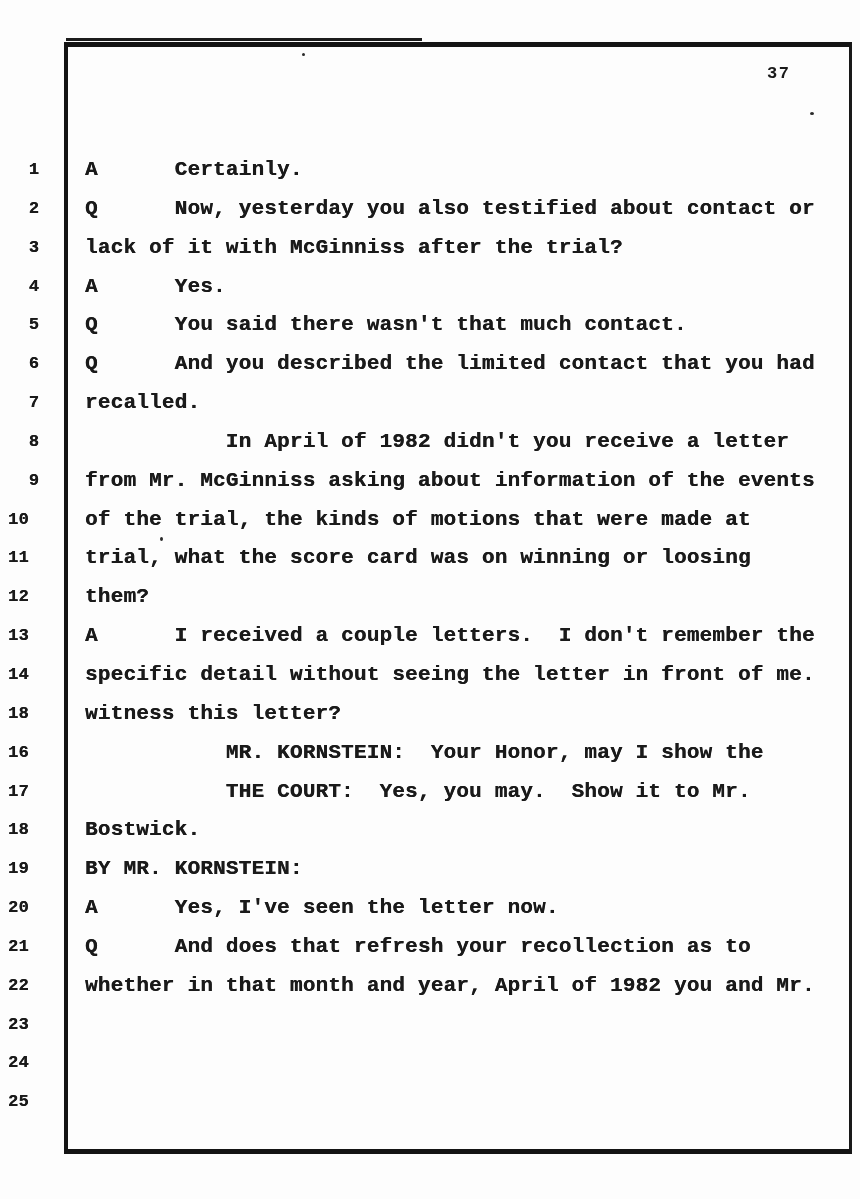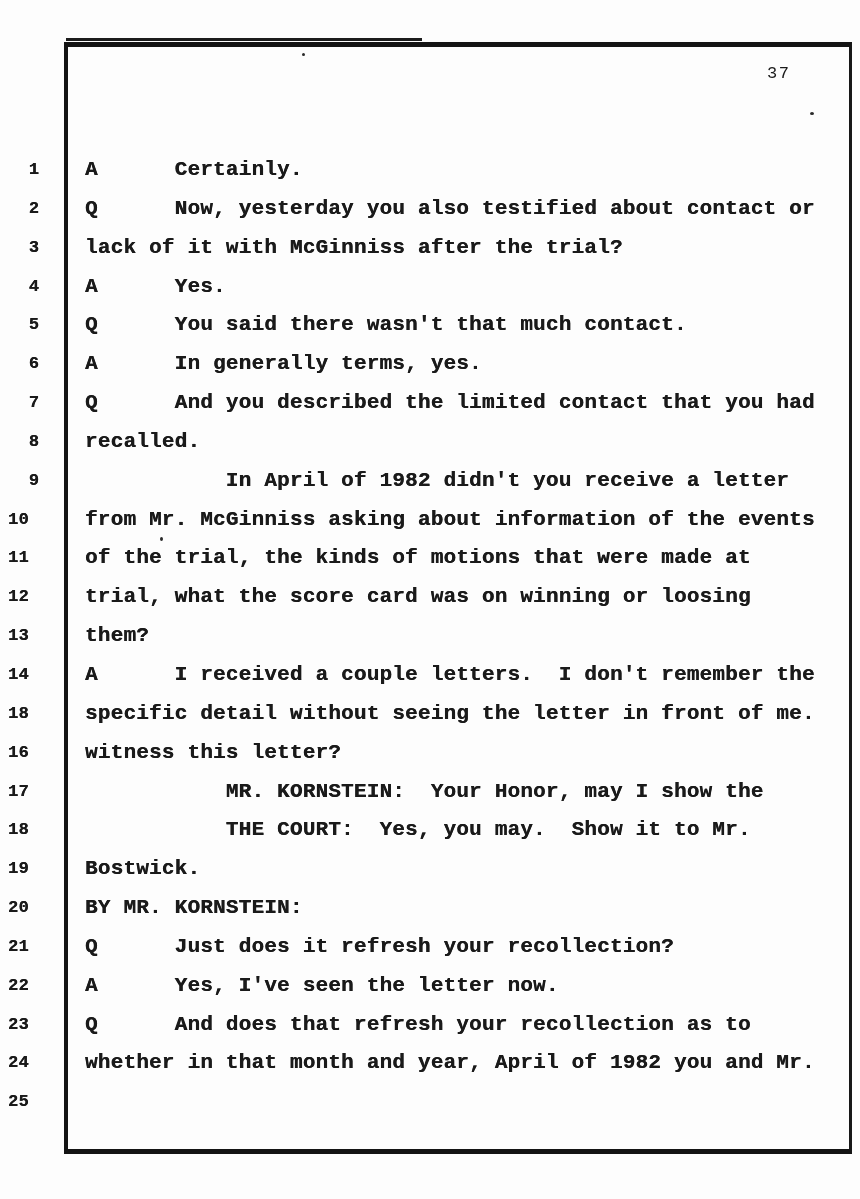--- a/index.html
+++ b/index.html
@@ -16,21 +16,21 @@
     border-top:5px solid #141414;
     border-left:4px solid #141414;
     border-right:3px solid #181818;
     border-bottom:5px solid #141414;
   }
   .frame-echo{ 
     position:absolute;left:66px;top:38px;width:356px;height:3px;background:#1c1c1c;
   }
   .page-num{
     position:absolute;left:767px;top:64px;
-    font-size:17px;font-weight:400;letter-spacing:1.5px;
+    font-size:17px;font-weight:700;letter-spacing:1.5px;
   }
   .gutter{
     position:absolute;left:8px;top:151px;
     font-size:17px;font-weight:700;
   }
   .text-col{
     position:absolute;left:85px;top:151px;
     font-size:21px;font-weight:700;
   }
   .gl,.tl{
@@ -80,36 +80,34 @@
       <div class="gl">24</div>
       <div class="gl">25</div>
     </div>
 
   <div class="text-col">
       <div class="tl">A      Certainly.</div>
       <div class="tl">Q      Now, yesterday you also testified about contact or</div>
       <div class="tl">lack of it with McGinniss after the trial?</div>
       <div class="tl">A      Yes.</div>
       <div class="tl">Q      You said there wasn't that much contact.</div>
-      <div class="tl">A      In generally terms, yes.</div>
       <div class="tl">Q      And you described the limited contact that you had</div>
       <div class="tl">recalled.</div>
       <div class="tl">           In April of 1982 didn't you receive a letter</div>
       <div class="tl">from Mr. McGinniss asking about information of the events</div>
       <div class="tl">of the trial, the kinds of motions that were made at</div>
       <div class="tl">trial, what the score card was on winning or loosing</div>
       <div class="tl">them?</div>
       <div class="tl">A      I received a couple letters.  I don't remember the</div>
       <div class="tl">specific detail without seeing the letter in front of me.</div>
       <div class="tl">witness this letter?</div>
       <div class="tl">           MR. KORNSTEIN:  Your Honor, may I show the</div>
       <div class="tl">           THE COURT:  Yes, you may.  Show it to Mr.</div>
       <div class="tl">Bostwick.</div>
       <div class="tl">BY MR. KORNSTEIN:</div>
-      <div class="tl">Q      Just does it refresh your recollection?</div>
       <div class="tl">A      Yes, I've seen the letter now.</div>
       <div class="tl">Q      And does that refresh your recollection as to</div>
       <div class="tl">whether in that month and year, April of 1982 you and Mr.</div>
     </div>
 
   <div class="speck s1"></div>
   <div class="speck s2"></div>
   <div class="speck s3"></div>
 </div>
 

